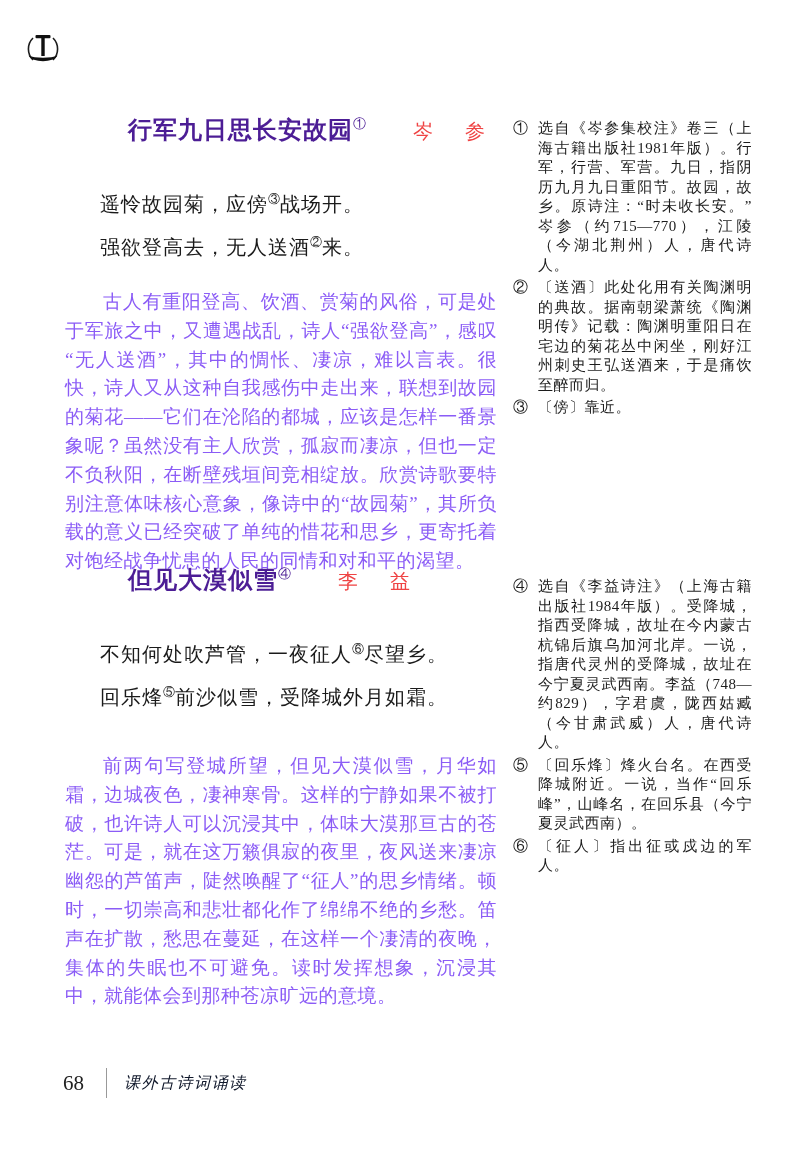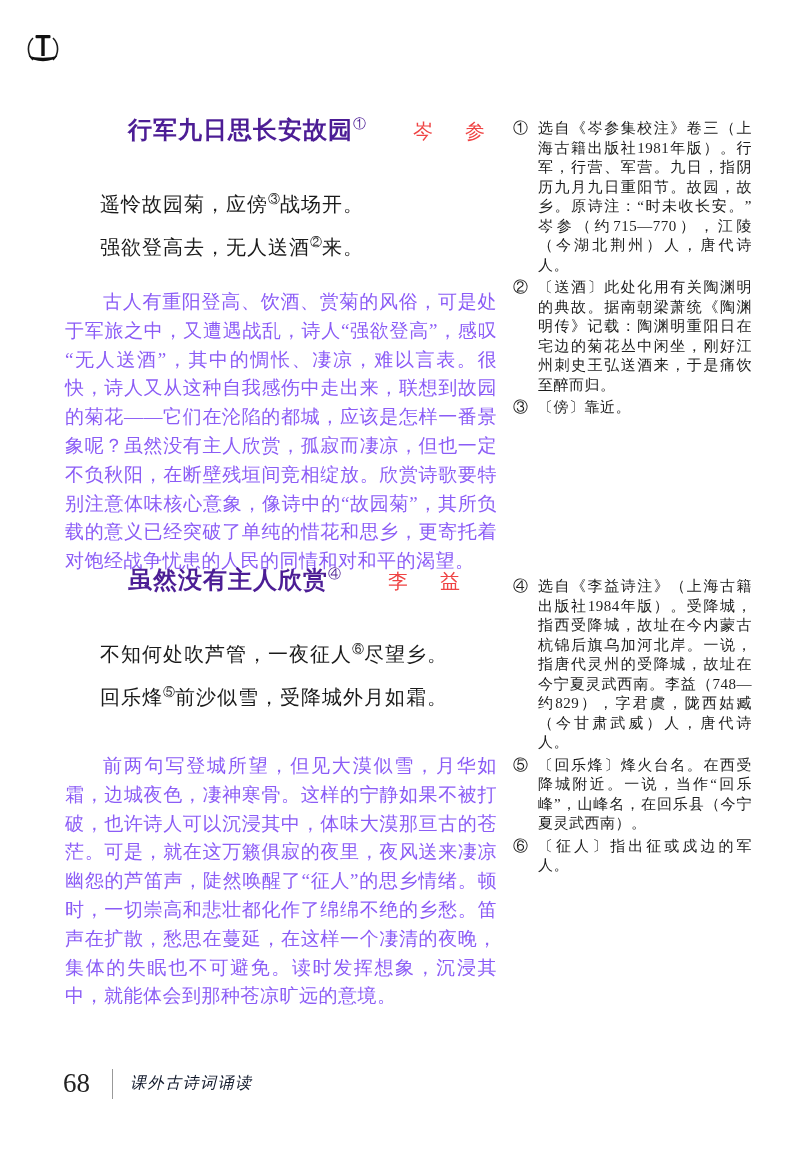--- a/index.html
+++ b/index.html
@@ -109,21 +109,21 @@
   }
   
   .footer {
     position: absolute;
     left: 63px;
     top: 1068px;
     display: flex;
     align-items: center;
   }
   .page-number {
-    font-size: 27px;
+    font-size: 21px;
     color: #222;
   }
   .footer-divider {
     width: 1px;
     height: 30px;
     background: #999;
     margin: 0 17px 0 22px;
   }
   .section-title {
     font-size: 16px;
@@ -153,21 +153,21 @@
   </div>
 
   <div class="poem-block p1">
     <div class="poem-line"><span>遥怜故园菊，应傍</span><sup class="note-ref">③</sup><span>战场开。</span></div>
     <div class="poem-line"><span>强欲登高去，无人送酒</span><sup class="note-ref">②</sup><span>来。</span></div>
   </div>
 
   <div class="commentary c1">古人有重阳登高、饮酒、赏菊的风俗，可是处于军旅之中，又遭遇战乱，诗人“强欲登高”，感叹“无人送酒”，其中的惆怅、凄凉，难以言表。很快，诗人又从这种自我感伤中走出来，联想到故园的菊花——它们在沦陷的都城，应该是怎样一番景象呢？虽然没有主人欣赏，孤寂而凄凉，但也一定不负秋阳，在断壁残垣间竞相绽放。欣赏诗歌要特别注意体味核心意象，像诗中的“故园菊”，其所负载的意义已经突破了单纯的惜花和思乡，更寄托着对饱经战争忧患的人民的同情和对和平的渴望。</div>
 
   <div class="title-row t2">
-    <span class="poem-title"><span>虽然没有主人欣赏</span><sup class="title-ref">④</sup></span>
+    <span class="poem-title"><span>但见大漠似雪</span><sup class="title-ref">④</sup></span>
     <span class="poem-author">李　益</span>
   </div>
 
   <div class="poem-block p2">
     <div class="poem-line"><span>不知何处吹芦管，一夜征人</span><sup class="note-ref">⑥</sup><span>尽望乡。</span></div>
     <div class="poem-line"><span>回乐烽</span><sup class="note-ref">⑤</sup><span>前沙似雪，受降城外月如霜。</span></div>
   </div>
 
   <div class="commentary c2">前两句写登城所望，但见大漠似雪，月华如霜，边城夜色，凄神寒骨。这样的宁静如果不被打破，也许诗人可以沉浸其中，体味大漠那亘古的苍茫。可是，就在这万籁俱寂的夜里，夜风送来凄凉幽怨的芦笛声，陡然唤醒了“征人”的思乡情绪。顿时，一切崇高和悲壮都化作了绵绵不绝的乡愁。笛声在扩散，愁思在蔓延，在这样一个凄清的夜晚，集体的失眠也不可避免。读时发挥想象，沉浸其中，就能体会到那种苍凉旷远的意境。</div>
 

